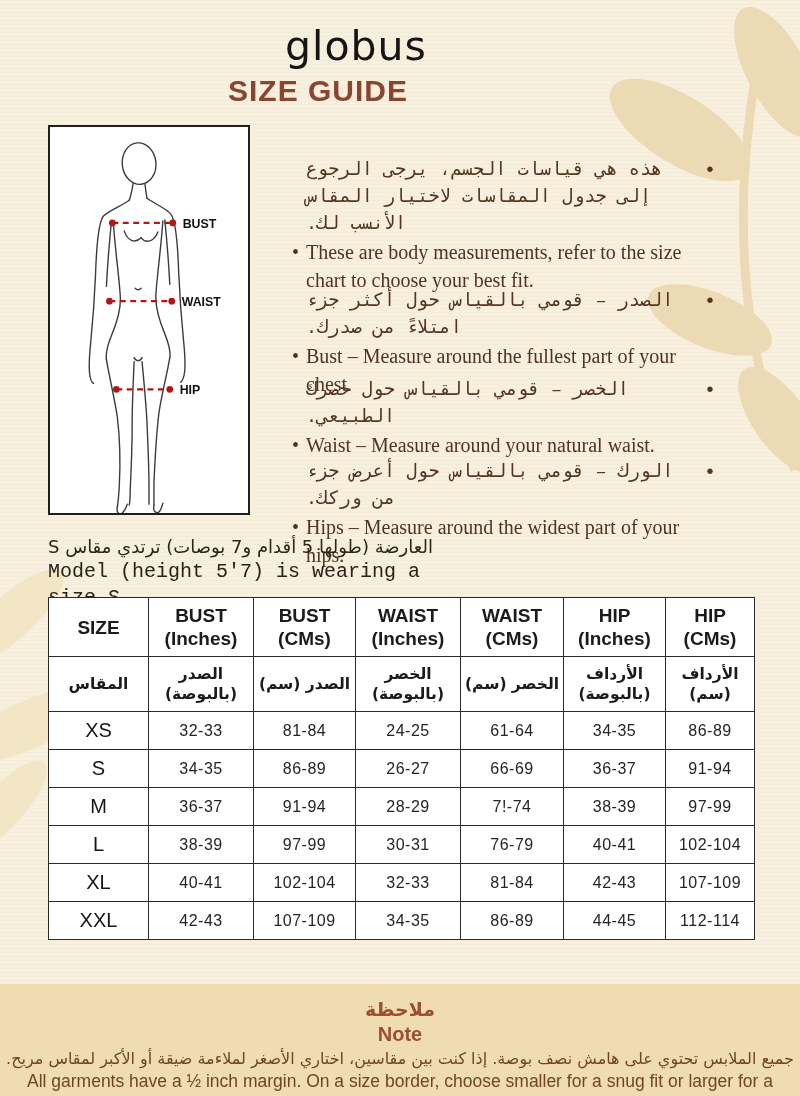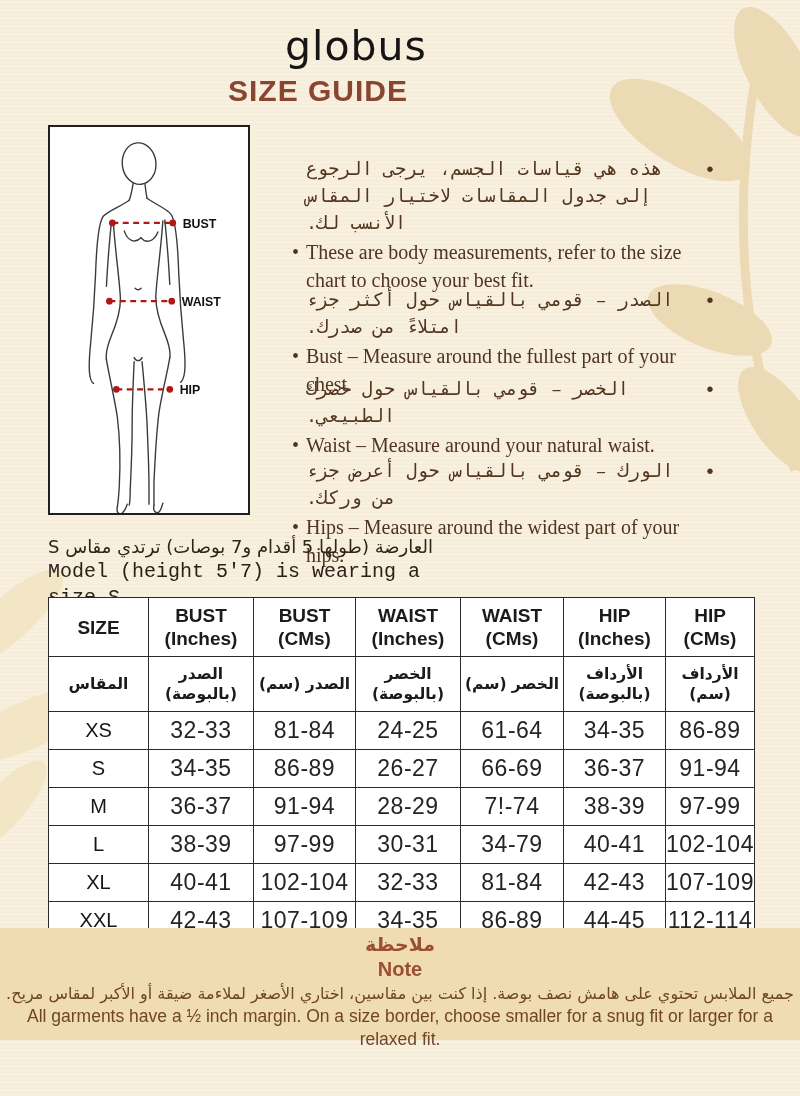--- a/index.html
+++ b/index.html
@@ -49,25 +49,25 @@
   .size-table{left:48px;top:597px;}
   table{border-collapse:collapse;table-layout:fixed;width:706px;background:#FFFFFF;}
   td{border:1.8px solid #2b2b2b;padding:0;vertical-align:middle;text-align:center;}
   tr.hdr-en td{height:58px;}
   tr.hdr-ar td{height:54px;}
   tr.data td{height:37px;}
   .h-en{font-size:19px;font-weight:bold;line-height:23px;color:#1b1b1b;}
   .h-ar{direction:rtl;font-family:"DejaVu Sans",sans-serif;font-size:15.5px;
     font-weight:bold;line-height:20px;color:#1b1b1b;}
   .sizecell{font-size:20px;font-weight:normal;color:#161616;}
-  .valcell{font-size:23px;color:#242424;letter-spacing:0.5px;}
-
-  
-  .note-band{left:0;top:928px;width:800px;height:112px;background:#EFDCB0;
-    text-align:center;box-sizing:border-box;padding-top:4px;}
+  .valcell{font-size:16px;color:#242424;letter-spacing:0.5px;}
+
+  
+  .note-band{left:0;top:984px;width:800px;height:112px;background:#EFDCB0;
+    text-align:center;box-sizing:border-box;padding-top:13px;}
   .note-h-ar{direction:rtl;font-family:"DejaVu Sans",sans-serif;font-size:19px;
     font-weight:bold;line-height:25px;color:#9C4E34;}
   .note-h-en{font-size:20px;font-weight:bold;line-height:25px;color:#9C4E34;}
   .note-b-ar{direction:rtl;font-family:"DejaVu Sans",sans-serif;font-size:16px;
     line-height:23px;color:#6F4526;}
   .note-b-en{font-size:17.5px;line-height:23px;color:#6F4526;}
 </style>
 </head>
 <body>
 
@@ -253,21 +253,21 @@
         <td class="valcell">28-29</td>
         <td class="valcell">7!-74</td>
         <td class="valcell">38-39</td>
         <td class="valcell">97-99</td>
       </tr>
       <tr class="data">
         <td class="sizecell">L</td>
         <td class="valcell">38-39</td>
         <td class="valcell">97-99</td>
         <td class="valcell">30-31</td>
-        <td class="valcell">34-79</td>
+        <td class="valcell">76-79</td>
         <td class="valcell">40-41</td>
         <td class="valcell">102-104</td>
       </tr>
       <tr class="data">
         <td class="sizecell">XL</td>
         <td class="valcell">40-41</td>
         <td class="valcell">102-104</td>
         <td class="valcell">32-33</td>
         <td class="valcell">81-84</td>
         <td class="valcell">42-43</td>

